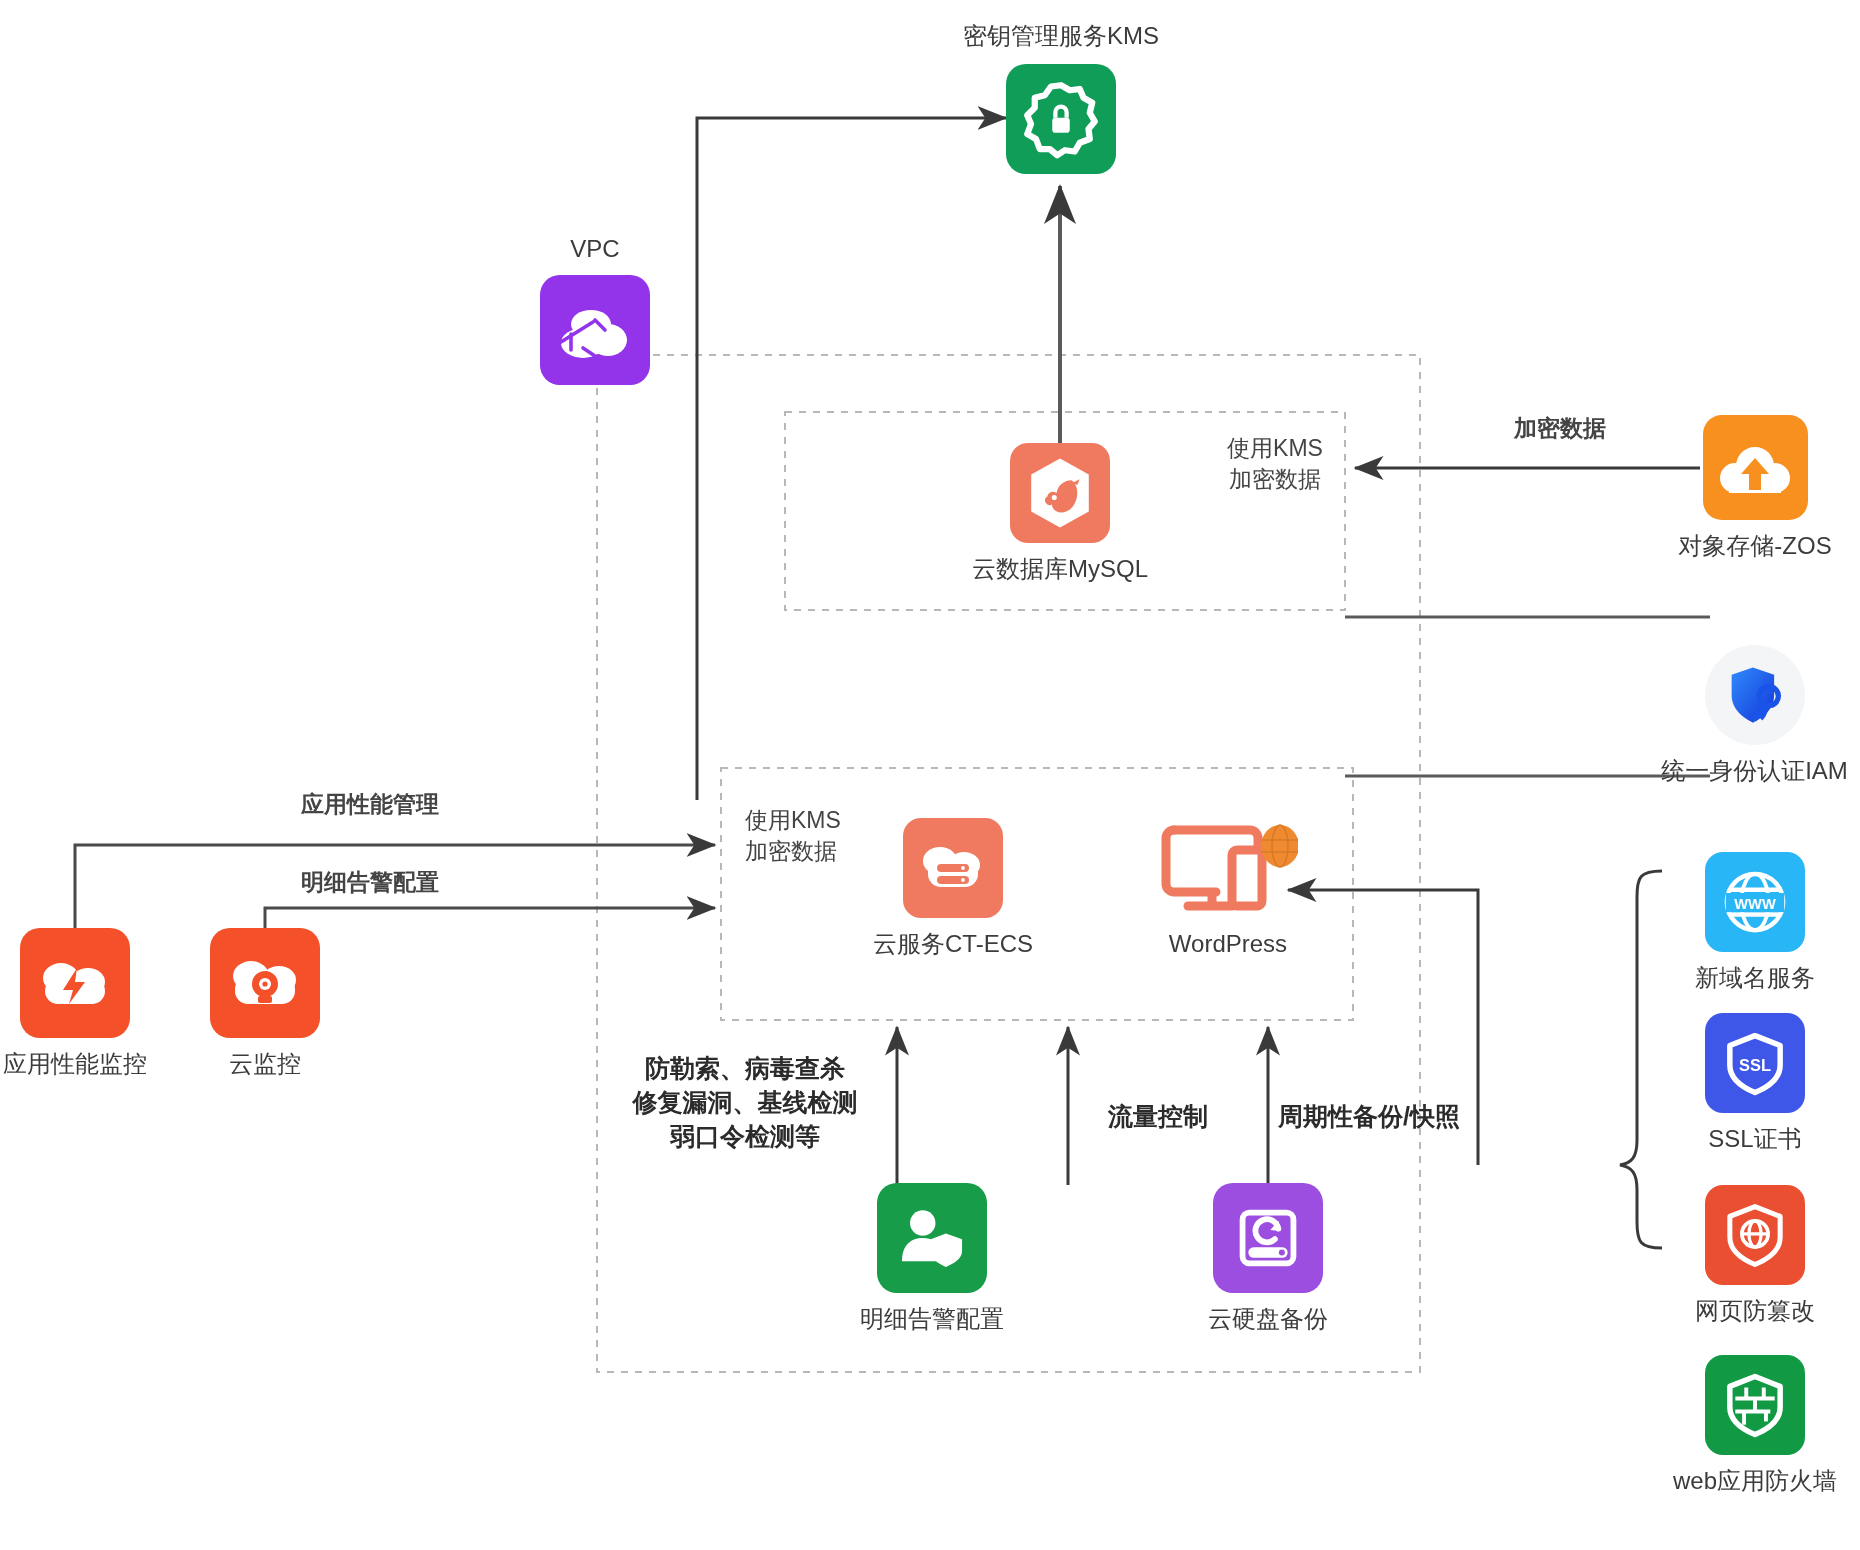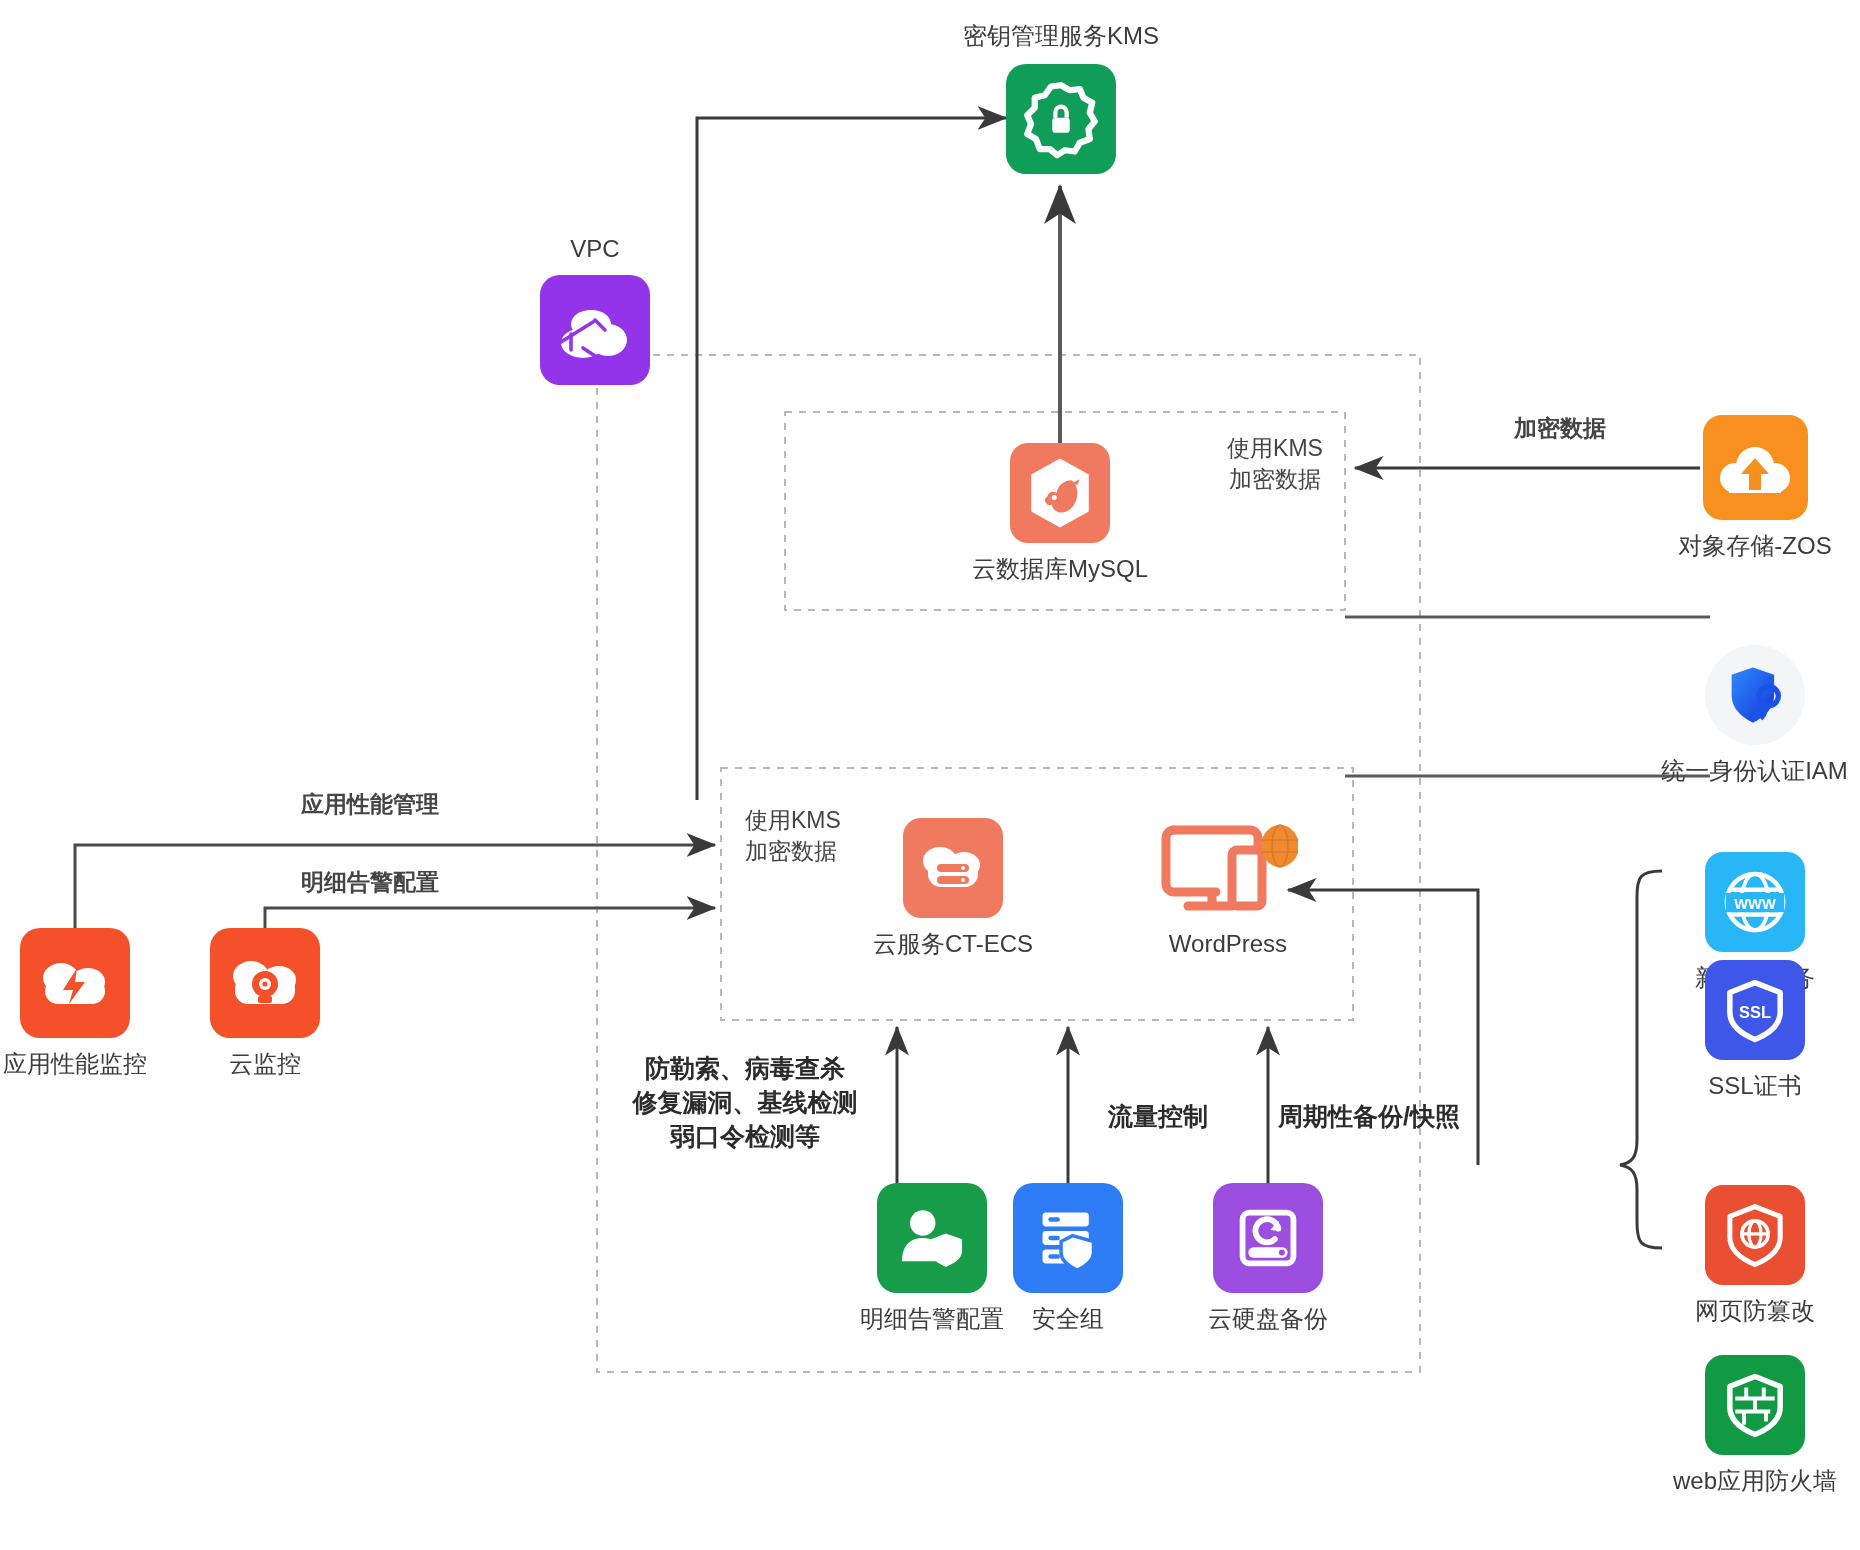--- a/index.html
+++ b/index.html
@@ -251,34 +251,20 @@
     <div class="icon-tile" style="width:110px;height:110px;background:#179c49;">
       <svg width="74" height="74" viewBox="0 0 64 64">
         <circle cx="24" cy="19" r="11" fill="#ffffff"></circle>
         <path d="M6 52 C6 38 14 32 24 32 C32 32 39 36 42 44 L42 52 Z" fill="#ffffff"></path>
         <path d="M44 28 L58 33 V43 C58 50 51 54 44 57 C37 54 31 50 31 43 V33 Z" fill="#ffffff"></path>
       </svg>
     </div>
     <div class="node-label">明细告警配置</div>
   </div>
 
-  <div class="node" style="left:1013px; top:1183px; width:110px;">
-    <div class="icon-tile" style="width:110px;height:110px;background:#2f7df6;">
-      <svg width="74" height="74" viewBox="0 0 64 64">
-        <rect x="10" y="10" width="40" height="12" rx="3" fill="#ffffff"></rect>
-        <rect x="10" y="26" width="40" height="12" rx="3" fill="#ffffff"></rect>
-        <rect x="10" y="42" width="30" height="12" rx="3" fill="#ffffff"></rect>
-        <rect x="15" y="14" width="10" height="4" rx="2" fill="#2f7df6"></rect>
-        <rect x="15" y="30" width="10" height="4" rx="2" fill="#2f7df6"></rect>
-        <rect x="15" y="46" width="10" height="4" rx="2" fill="#2f7df6"></rect>
-        <path d="M36 30 L54 35 V45 C54 52 46 57 40 60 C34 57 26 52 26 45 V35 Z" fill="#ffffff" stroke="#2f7df6" stroke-width="3"></path>
-      </svg>
-    </div>
-    <div class="node-label">安全组</div>
-  </div>
 
   <div class="node" style="left:1213px; top:1183px; width:110px;">
     <div class="icon-tile" style="width:110px;height:110px;background:#9b4ee0;">
       <svg width="74" height="74" viewBox="0 0 64 64">
         <path d="M16 10 H48 a6 6 0 0 1 6 6 V48 a6 6 0 0 1 -6 6 H16 a6 6 0 0 1 -6 -6 V16 a6 6 0 0 1 6 -6 Z" fill="none" stroke="#ffffff" stroke-width="5"></path>
         <rect x="15" y="40" width="34" height="9" rx="4.5" fill="#ffffff"></rect>
         <circle cx="44" cy="44.5" r="2.6" fill="#9b4ee0"></circle>
         <path d="M41 24 a10 10 0 1 0 -3 9" fill="none" stroke="#ffffff" stroke-width="5" stroke-linecap="round"></path>
         <path d="M41 17 L43 26 L34 25 Z" fill="#ffffff"></path>
       </svg>
@@ -293,21 +279,21 @@
         <path d="M10 21 h44" stroke="#ffffff" stroke-width="4"></path>
         <path d="M10 43 h44" stroke="#ffffff" stroke-width="4"></path>
         <ellipse cx="32" cy="32" rx="12" ry="25" fill="none" stroke="#ffffff" stroke-width="3.4"></ellipse>
         <rect x="6" y="24" width="52" height="17" fill="#29b6f6"></rect>
         <text x="32" y="38" font-family="Liberation Sans, sans-serif" font-size="13" font-weight="bold" fill="#ffffff" text-anchor="middle">WWW</text>
       </svg>
     </div>
     <div class="node-label">新域名服务</div>
   </div>
 
-  <div class="node" style="left:1700px; top:960px; width:110px;">
+  <div class="node" style="left:1700px; top:1013px; width:110px;">
     <div class="icon-tile" style="width:100px;height:100px;background:#3f57e8;">
       <svg width="70" height="70" viewBox="0 0 64 64">
         <path d="M32 7 L55 16 V34 C55 47 44 54 32 59 C20 54 9 47 9 34 V16 Z" fill="none" stroke="#ffffff" stroke-width="5" stroke-linejoin="round"></path>
         <text x="32" y="39" font-family="Liberation Sans, sans-serif" font-size="15" font-weight="bold" fill="#ffffff" text-anchor="middle">SSL</text>
       </svg>
     </div>
     <div class="node-label">SSL证书</div>
   </div>
 
   <div class="node" style="left:1700px; top:1185px; width:110px;">

